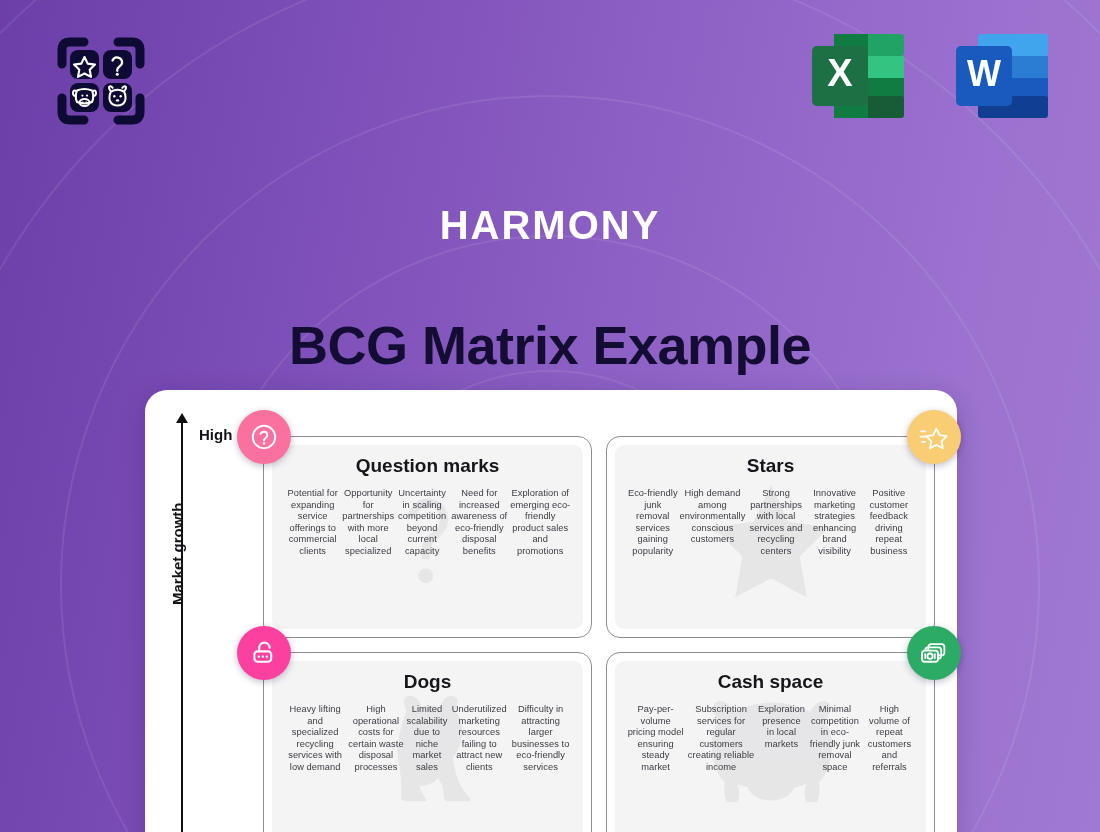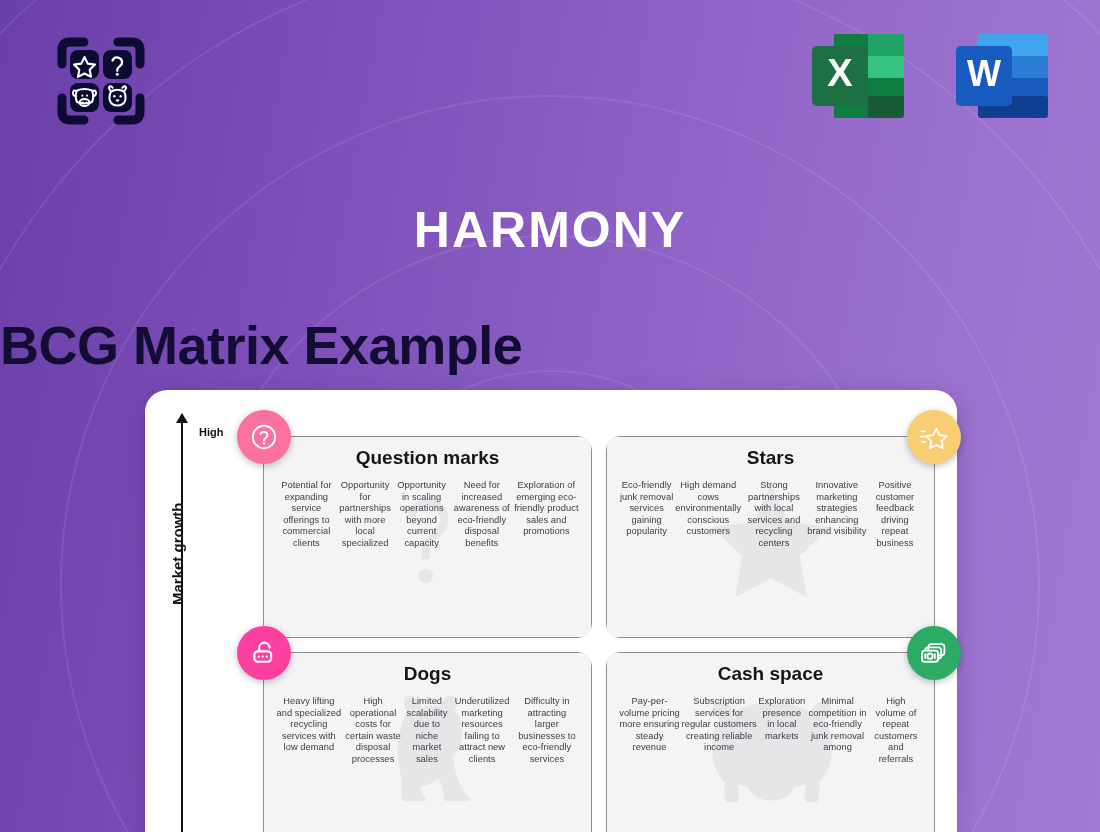--- a/index.html
+++ b/index.html
@@ -52,29 +52,29 @@
     gap: 44px;
   }
   .office-ic { width: 100px; height: 96px; position: relative; }
 
   
   #brand {
     position: absolute;
     left: 0; right: 0; top: 205px;
     text-align: center;
     color: #ffffff;
-    font-size: 50px;
+    font-size: 40px;
     font-weight: bold;
     letter-spacing: 2px;
     line-height: 1;
   }
   #doc-title {
     position: absolute;
     left: 0; right: 0; top: 315px;
-    text-align: left;
+    text-align: center;
     color: #140d33;
     font-size: 54px;
     font-weight: bold;
     letter-spacing: -0.5px;
     line-height: 1.12;
   }
 
   
   #card {
     position: absolute;
@@ -96,21 +96,21 @@
     content: "";
     position: absolute;
     left: -5px; top: -9px;
     border-left: 6px solid transparent;
     border-right: 6px solid transparent;
     border-bottom: 10px solid #111111;
   }
   #axis-high {
     position: absolute;
     left: 54px; top: 36px;
-    font-size: 11px;
+    font-size: 15px;
     font-weight: bold;
     color: #14131a;
   }
   #axis-label {
     position: absolute;
     left: 24px; top: 215px;
     transform: rotate(-90deg);
     transform-origin: left top;
     font-size: 15px;
     font-weight: bold;
@@ -126,20 +126,21 @@
     display: grid;
     grid-template-columns: 1fr 1fr;
     grid-template-rows: 1fr 1fr;
     gap: 14px;
   }
   .quad {
     position: relative;
     border: 1px solid #8d8d93;
     border-radius: 14px;
     background: #ffffff;
+    padding: 8px;
   }
   .quad-inner {
     position: relative;
     width: 100%; height: 100%;
     background: #f4f4f5;
     border-radius: 9px;
     overflow: hidden;
     padding: 10px 12px 8px;
     display: flex;
     flex-direction: column;
@@ -297,21 +298,21 @@
           <div class="wm">
             <svg viewBox="0 0 100 140" width="92" height="128">
               <path d="M28 44 a22 22 0 0 1 44 3 c0 18 -20 20 -20 36 v7 h-9 v-9 c0 -20 20 -20 20 -34 a13 13 0 0 0 -26 -3 z" fill="currentColor"></path>
               <circle cx="47.5" cy="108" r="8" fill="currentColor"></circle>
             </svg>
           </div>
           <div class="quad-title">Question marks</div>
           <ul class="quad-list">
             <li>Potential for expanding service offerings to commercial clients</li>
             <li>Opportunity for partnerships with more local specialized</li>
-            <li>Opportunity in scaling operations beyond current capacity</li>
+            <li>Uncertainty in scaling competition beyond current capacity</li>
             <li>Need for increased awareness of eco-friendly disposal benefits</li>
             <li>Exploration of emerging eco-friendly product sales and promotions</li>
           </ul>
         </div>
       </div>
 
       <div class="quad">
         <div class="badge b-star">
           <svg viewBox="0 0 40 40" width="32" height="32">
             <path d="M23 9.5 l4 8.1 8.9 1.3 -6.4 6.3 1.5 8.9 -8-4.2 -8 4.2 1.5-8.9 -6.4-6.3 8.9-1.3 z" fill="none" stroke="#ffffff" stroke-width="2.2" stroke-linejoin="round"></path>
@@ -322,21 +323,21 @@
         </div>
         <div class="quad-inner">
           <div class="wm">
             <svg viewBox="0 0 140 136" width="128" height="124">
               <path d="M70 6 l19 41 45 6 -32.5 32 7.7 44.8 -39.2-21 -39.2 21 7.7-44.8 -32.5-32 45-6 z" fill="currentColor"></path>
             </svg>
           </div>
           <div class="quad-title">Stars</div>
           <ul class="quad-list">
             <li>Eco-friendly junk removal services gaining popularity</li>
-            <li>High demand cows environmentally conscious customers</li>
+            <li>High demand among environmentally conscious customers</li>
             <li>Strong partnerships with local services and recycling centers</li>
             <li>Innovative marketing strategies enhancing brand visibility</li>
             <li>Positive customer feedback driving repeat business</li>
           </ul>
         </div>
       </div>
 
       <div class="quad">
         <div class="badge b-dog">
           <svg viewBox="0 0 40 40" width="32" height="32">
@@ -383,24 +384,24 @@
             <svg viewBox="0 0 150 140" width="136" height="128">
               <path d="M18 30 q-12 -14 -4 -20 q10 -6 20 10 q20 -10 42 -10 q22 0 42 10
                        q10 -16 20 -10 q8 6 -4 20 q10 14 8 34 q-2 22 -14 34 q2 12 -2 22 h-12
                        q-4 -10 0 -20 q-16 6 -38 6 q-22 0 -38 -6 q4 10 0 20 h-12 q-4 -10 -2 -22
                        q-12 -12 -14 -34 q-2 -20 8 -34 z" fill="currentColor"></path>
               <ellipse cx="75" cy="100" rx="26" ry="18" fill="currentColor"></ellipse>
             </svg>
           </div>
           <div class="quad-title">Cash space</div>
           <ul class="quad-list">
-            <li>Pay-per-volume pricing more ensuring steady revenue</li>
+            <li>Pay-per-volume pricing model ensuring steady market</li>
             <li>Subscription services for regular customers creating reliable income</li>
             <li>Exploration presence in local markets</li>
-            <li>Minimal competition in eco-friendly junk removal among</li>
+            <li>Minimal competition in eco-friendly junk removal space</li>
             <li>High volume of repeat customers and referrals</li>
           </ul>
         </div>
       </div>
 
     </div>
   </div>
 </div>
 
 </body></html>

